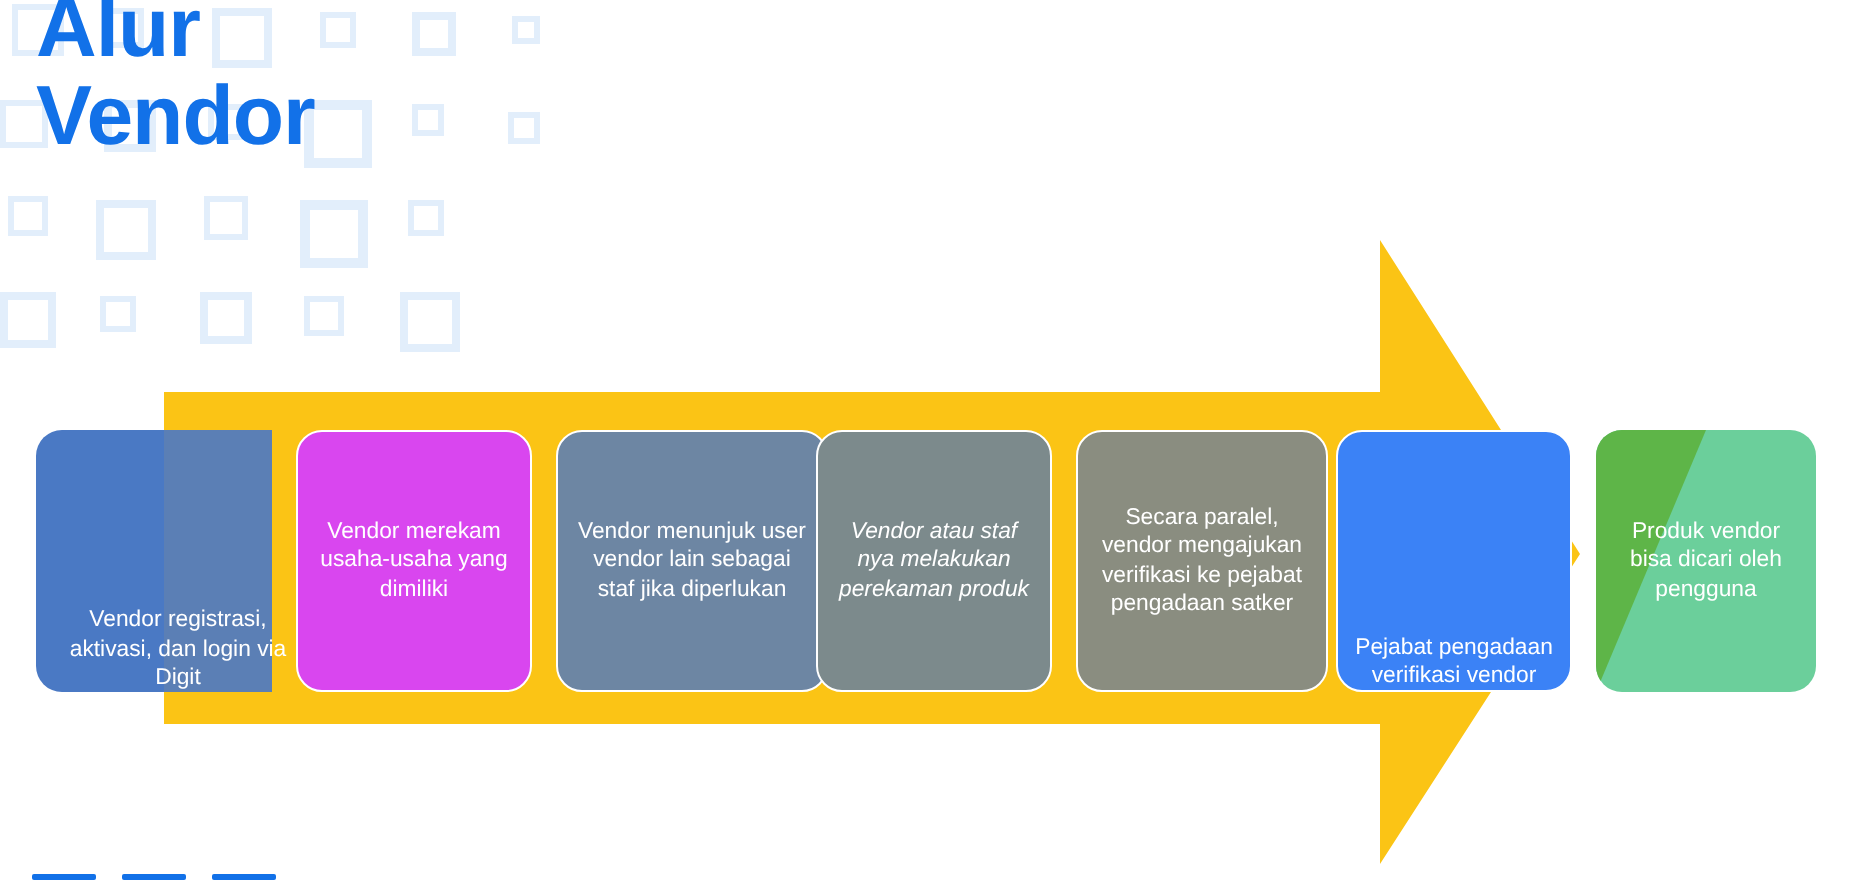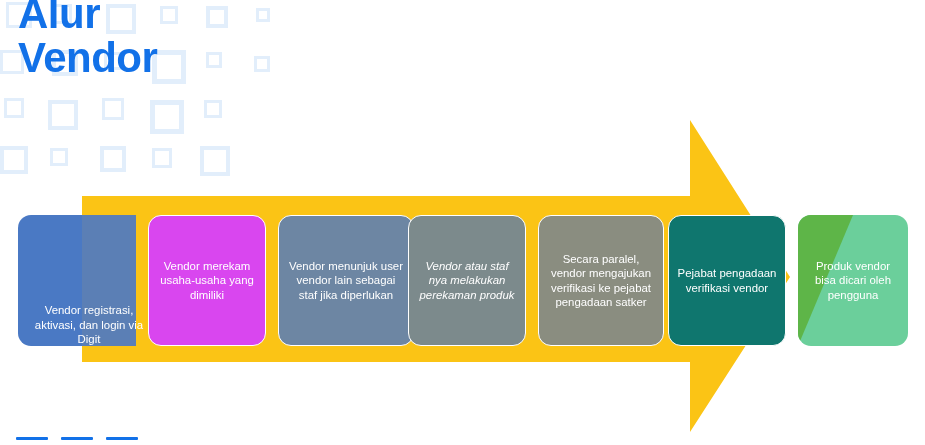--- a/index.html
+++ b/index.html
@@ -133,21 +133,21 @@
     </div>
 
     <div class="fbox b4" style="background: rgb(124, 138, 140); font-style: italic;">
       <div class="lbl">Vendor atau staf nya melakukan perekaman produk</div>
     </div>
 
     <div class="fbox b5" style="background: rgb(138, 141, 128);">
       <div class="lbl">Secara paralel, vendor mengajukan verifikasi ke pejabat pengadaan satker</div>
     </div>
 
-    <div class="fbox b6" style="background: #0f766e;">
+    <div class="fbox b6" style="background: #3b82f6; align-items: flex-end;">
       <div class="lbl">Pejabat pengadaan verifikasi vendor</div>
     </div>
 
     <div class="fbox b7" style="background: rgb(107, 207, 155); border-radius: 13px;">
       <div class="tri" style="border-width: 0px 0px 131px 55px; border-style: solid; border-color: transparent transparent transparent rgb(94, 181, 72); width: 0px; height: 0px;"></div>
       <div class="lbl">Produk vendor bisa dicari oleh pengguna</div>
     </div>
 
   </div>
 

